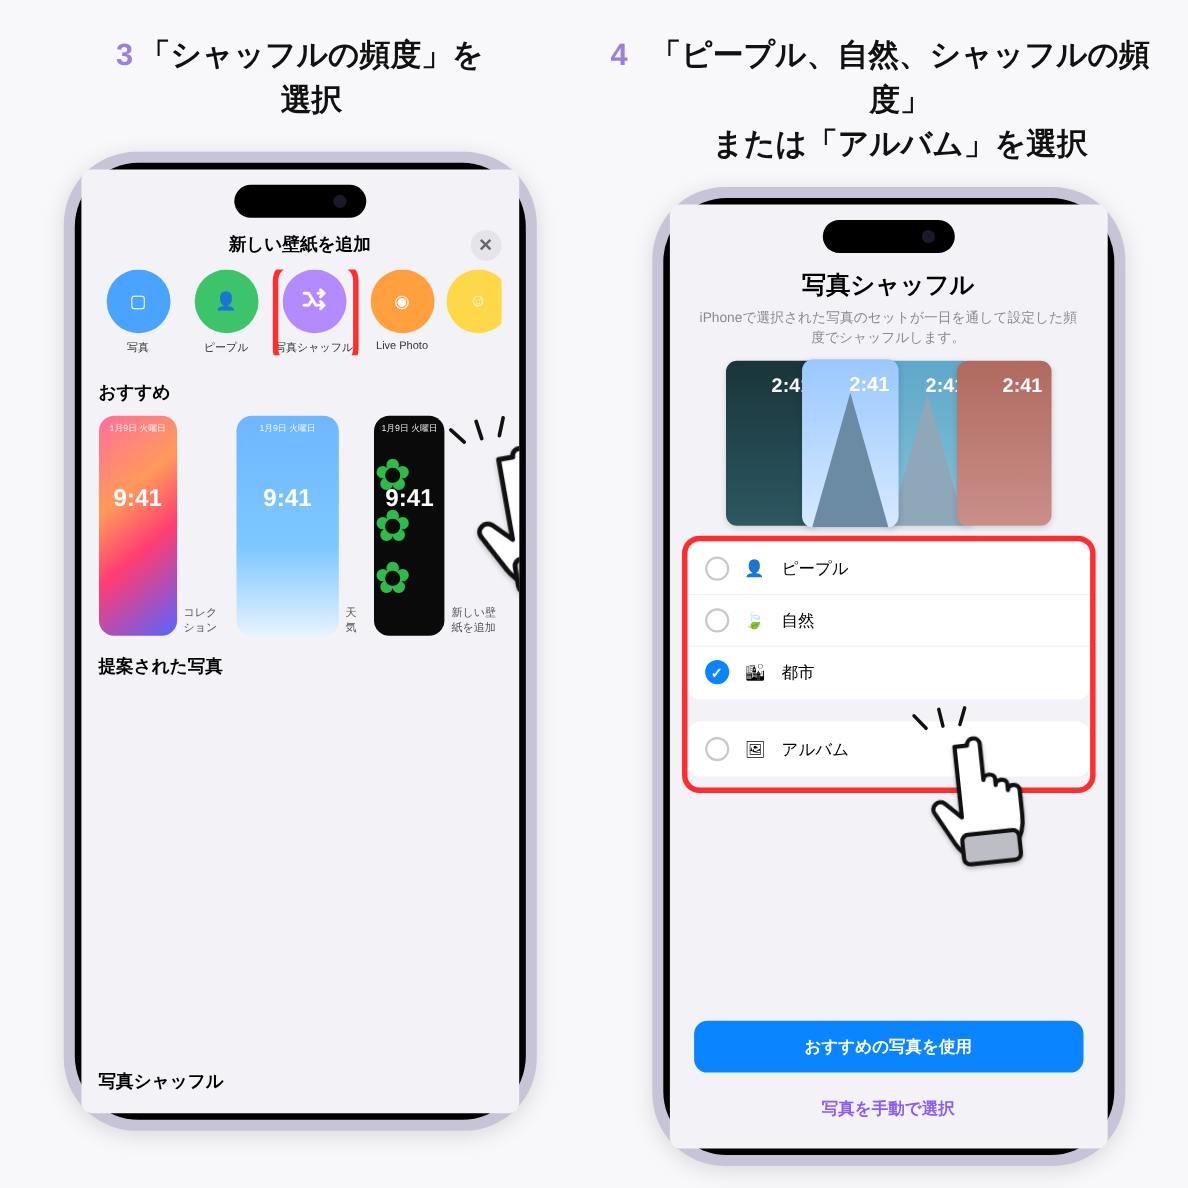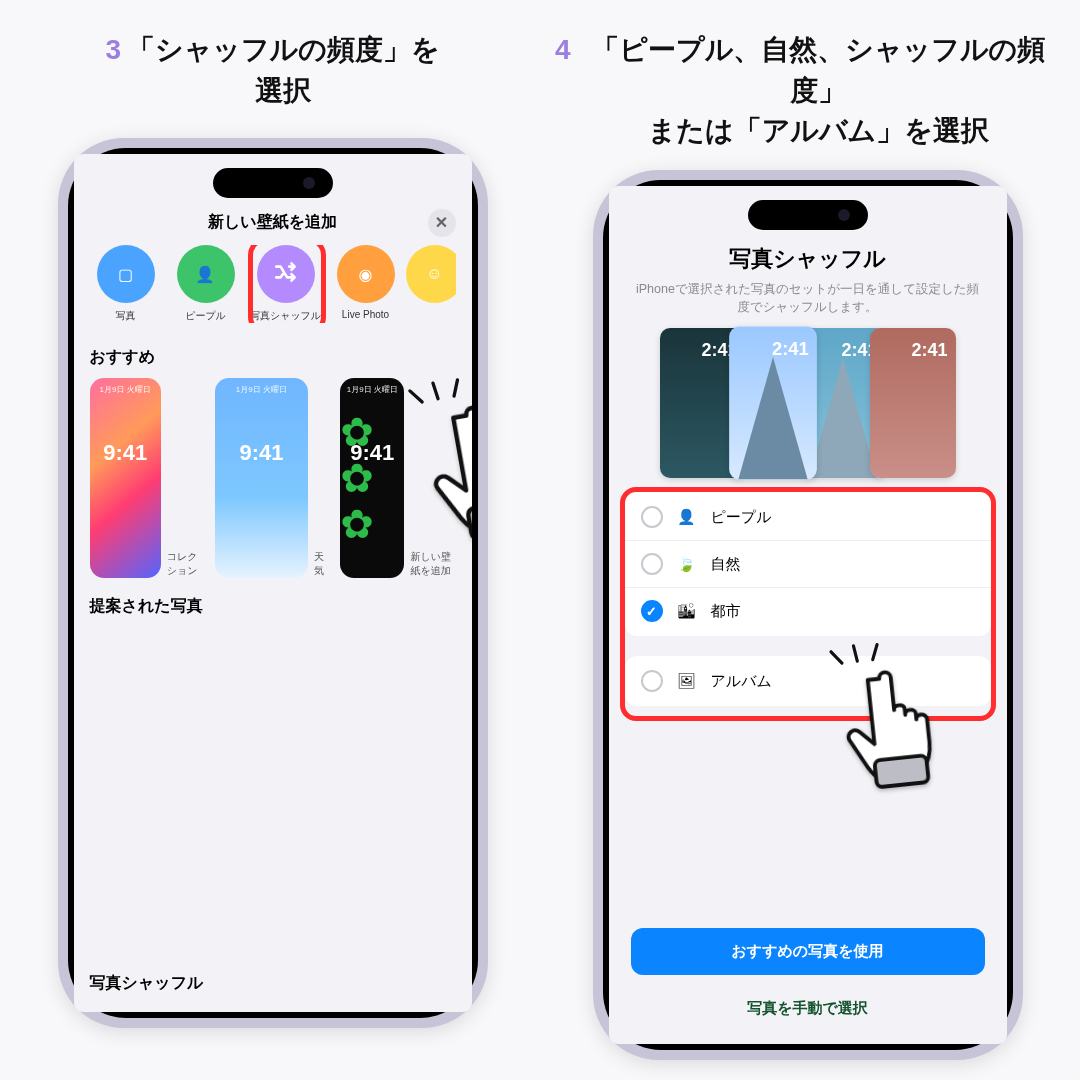--- a/index.html
+++ b/index.html
@@ -82,21 +82,21 @@
   .opt-group.inner{border:none;border-radius:12px;}
   .opt-row { display:flex; align-items:center; gap:14px; padding:12px 16px; border-bottom:1px solid #eee; }
   .opt-row:last-child{border-bottom:none;}
   .radio{width:22px;height:22px;border-radius:50%;border:2px solid #c8c8ce;flex:0 0 auto;display:flex;align-items:center;justify-content:center;}
   .radio.checked{background:#0a84ff;border-color:#0a84ff;color:#fff;font-size:13px;font-weight:800;}
   .oicon{width:20px;text-align:center;font-size:15px;}
   .olbl{font-size:15px;}
   .freq-lbl{font-size:13px;color:#8a8a92;padding:8px 6px 0;text-align:left;}
   .s2-bottom{margin-top:auto;display:flex;flex-direction:column;gap:24px;padding:0 6px 10px;}
   .primary-btn{background:#0a84ff;color:#fff;border-radius:12px;padding:14px;font-size:15px;font-weight:700;text-align:center;}
-  .link-btn{color:#14532d;font-size:15px;font-weight:600;text-align:center;}
+  .link-btn{color:#8b5cf6;font-size:15px;font-weight:600;text-align:center;}
   
   .hand{position:absolute;pointer-events:none;z-index:60;}
   .hand .spark{position:absolute;top:-18px;left:6px;}
   .hand .spark span{position:absolute;width:3px;height:18px;background:#111;border-radius:2px;transform-origin:bottom center;}
   .hand .spark span:nth-child(1){transform:rotate(-38deg);} 
   .hand .spark span:nth-child(2){transform:rotate(-8deg);left:14px;} 
   .hand .spark span:nth-child(3){transform:rotate(22deg);left:28px;}
   .hand svg{filter:drop-shadow(0 2px 2px rgba(0,0,0,.25));}
   .hand1{top:245px;left:360px;transform:scale(1.1) rotate(-10deg);}
   .hand2{bottom:248px;right:52px;transform:scale(1.05) rotate(-6deg);}

